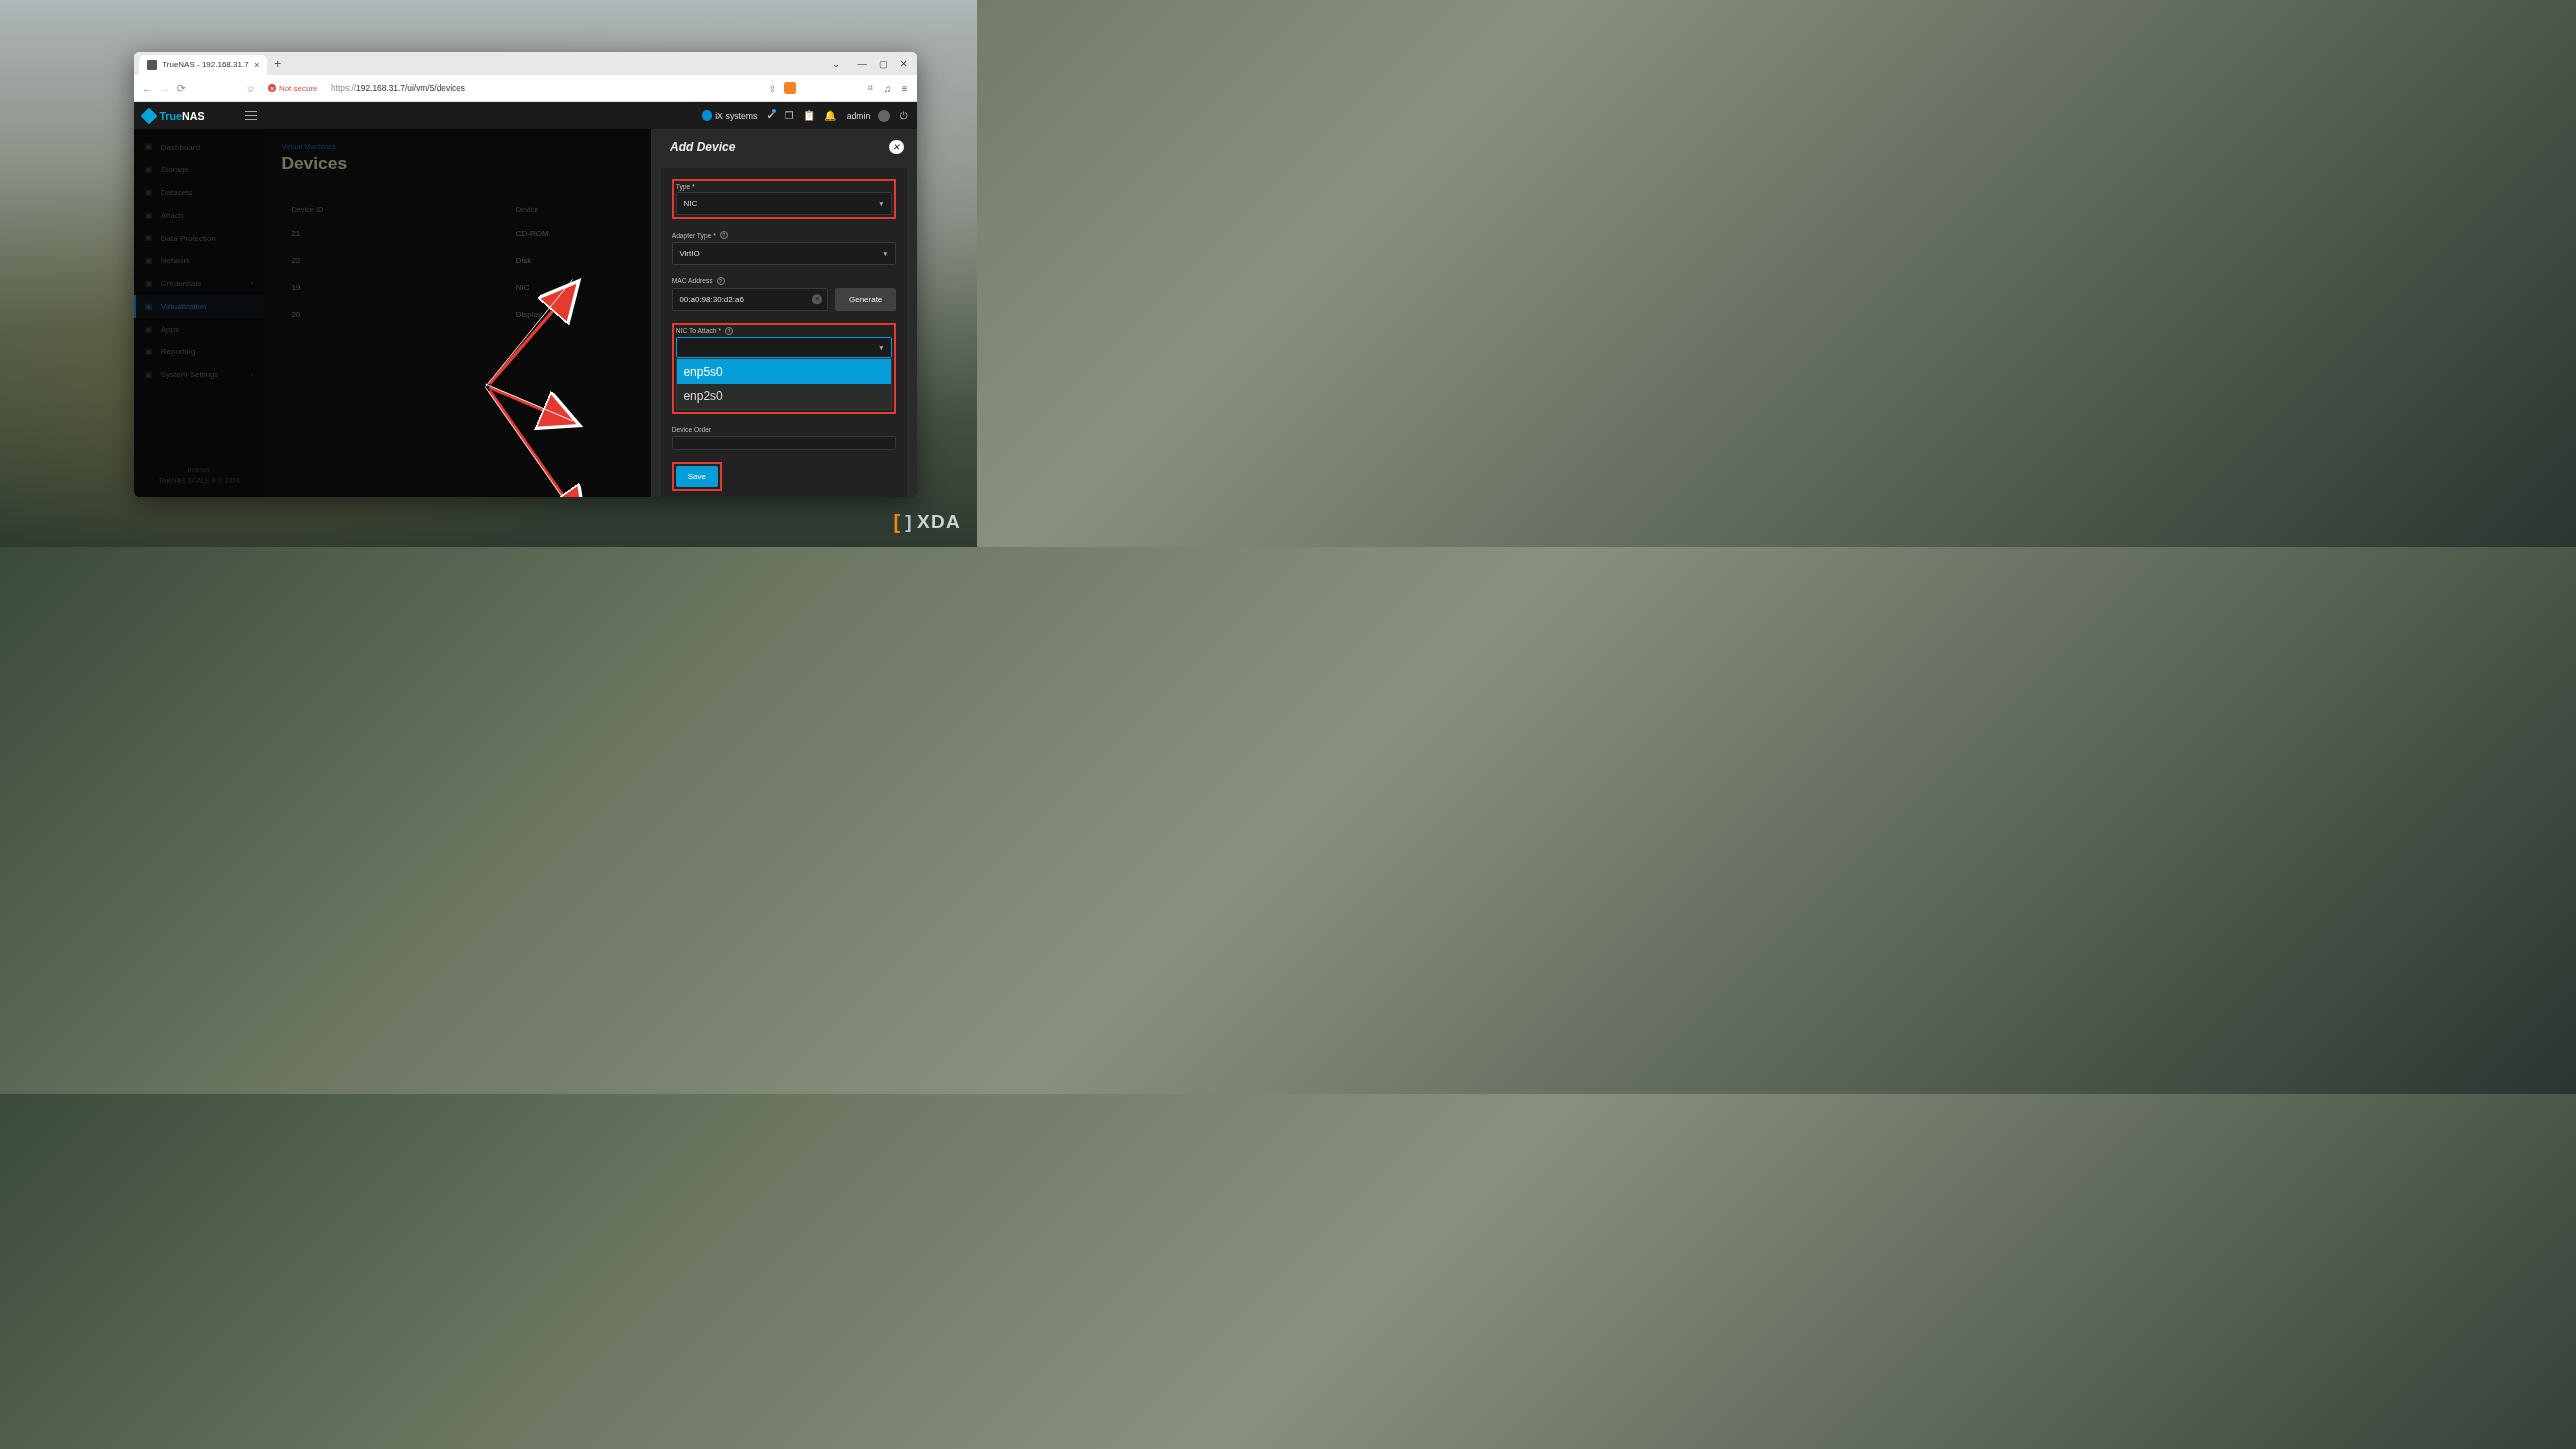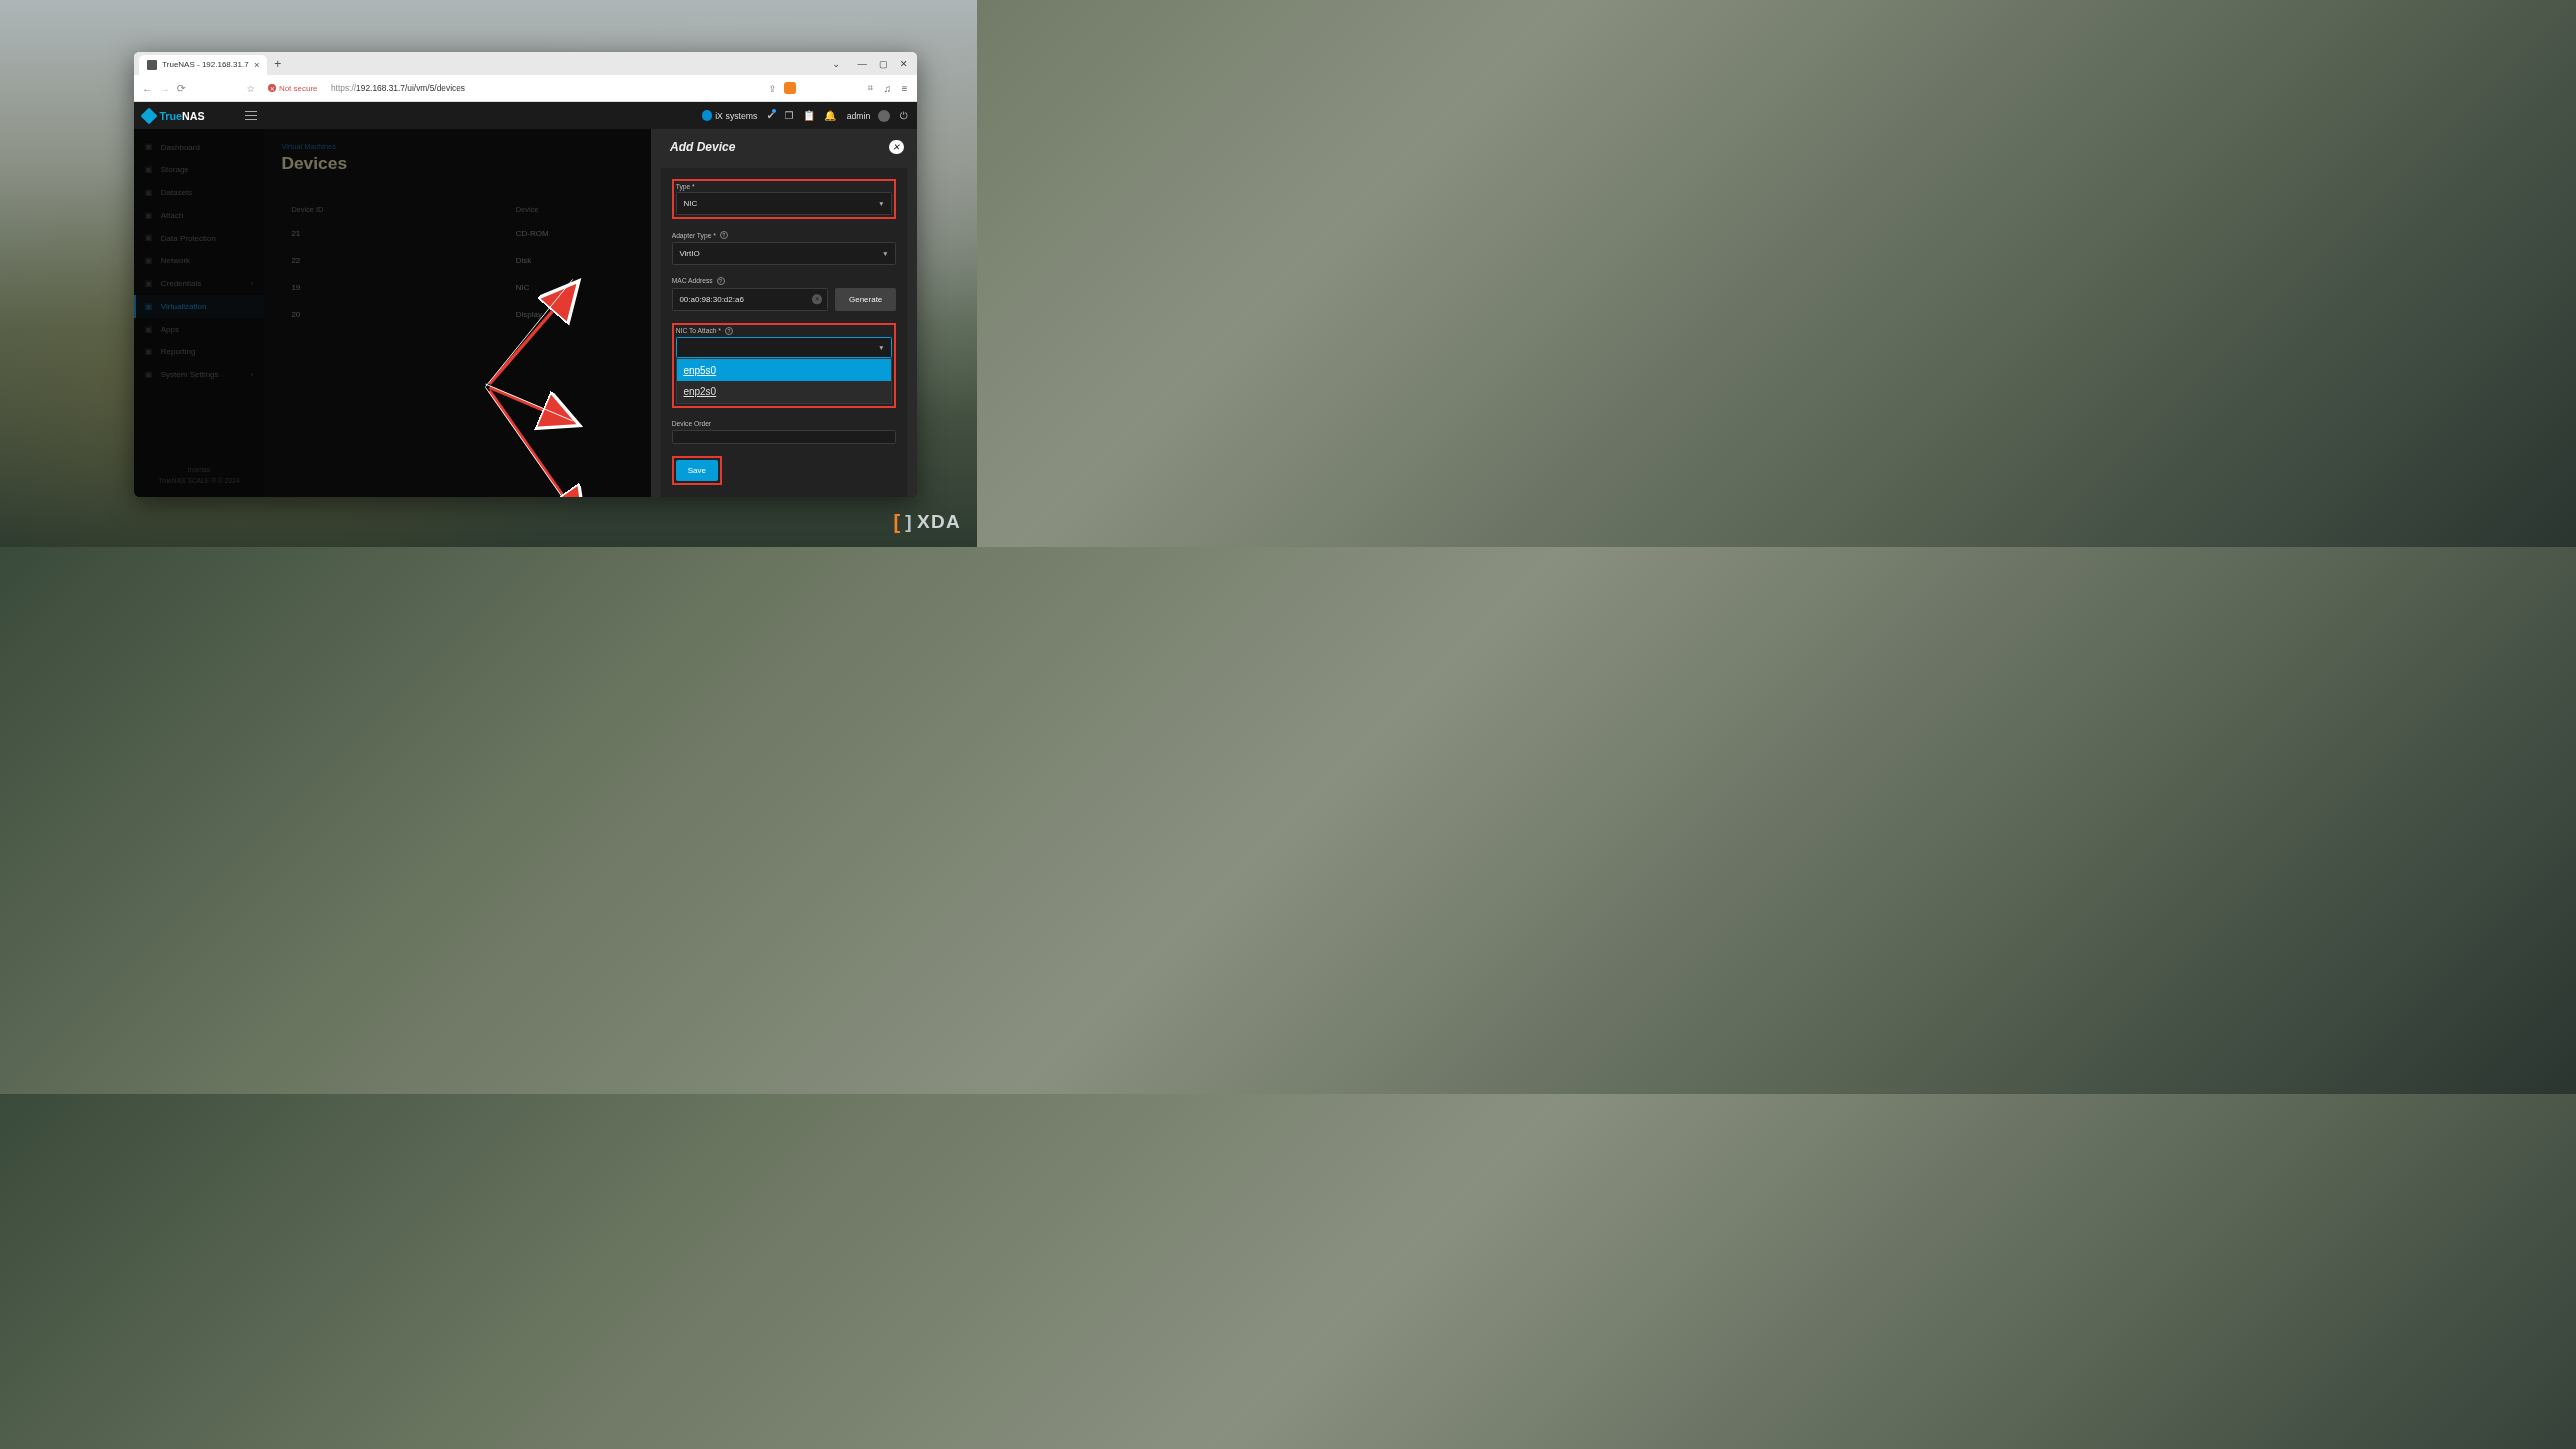--- a/index.html
+++ b/index.html
@@ -145,21 +145,21 @@
   border-radius:1.3px;
   display:flex; align-items:center; justify-content:space-between;
 }
 .select .caret { color:#aaa; font-size:6.7px; }
 .fgroup { margin-bottom:12px; }
 .mac-row { display:flex; gap:6.7px; align-items:stretch; }
 .mac-row .textin { flex:1; position:relative; }
 .clear-x { position:absolute; right:5.4px; top:50%; transform:translateY(-50%); width:9.4px; height:9.4px; background:#555; border-radius:50%; color:#1b1b1b; font-size:6px; display:flex; align-items:center; justify-content:center; cursor:pointer; }
 .gen-btn { background:#424242; color:#eee; border:none; padding:0 14px; font-size:8px; border-radius:2px; cursor:pointer; }
 .dropdown-list { background:#2b2b2b; border:0.7px solid #3a3a3a; margin-top:0; }
-.dd-opt { padding:5.4px 6.7px; font-size:10px; color:#ddd; cursor:pointer;text-decoration:underline; }
+.dd-opt { padding:5.4px 6.7px; font-size:12px; color:#ddd; cursor:pointer; }
 .dd-opt.sel { background:#059dd9; color:#fff; }
 .save-btn { background:#059dd9; color:#fff; border:none; padding:6px 12px; font-size:8px; border-radius:2px; cursor:pointer; }
 .hl-thick { border:2.7px solid #e43a2f; padding:2px; }
 
 .xda-logo { position:absolute; right:16px; bottom:13.4px; display:flex; align-items:center; gap:4px; font-size:19px; font-weight:700; color:#cfd2d6; letter-spacing:1.3px; }
 .xda-logo .br { color:#f58220; font-size:20px; }
 
 svg.arrows { position:absolute; z-index:20; pointer-events:none; }
 </style>
 </head>

